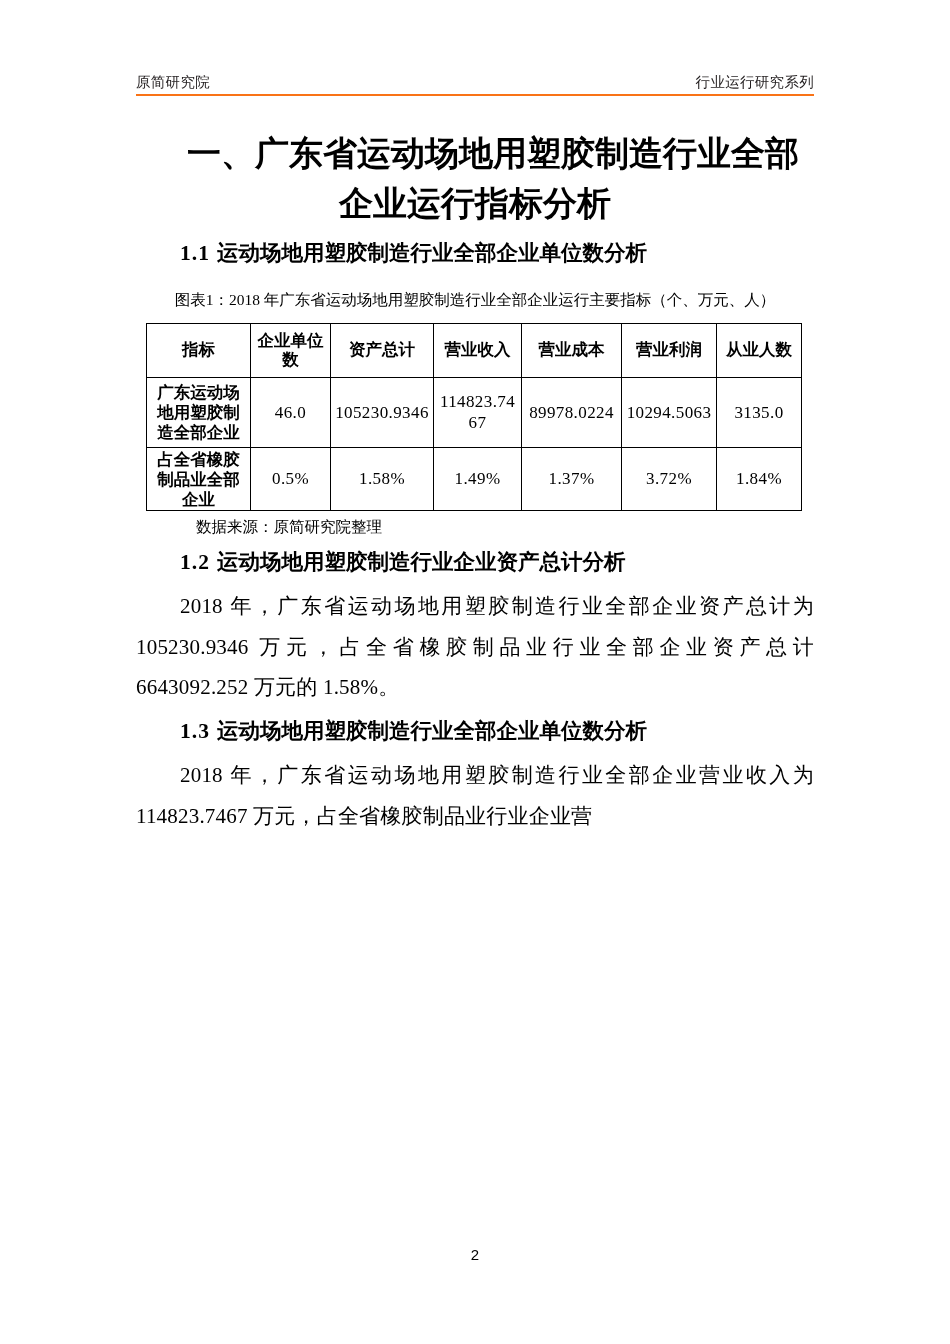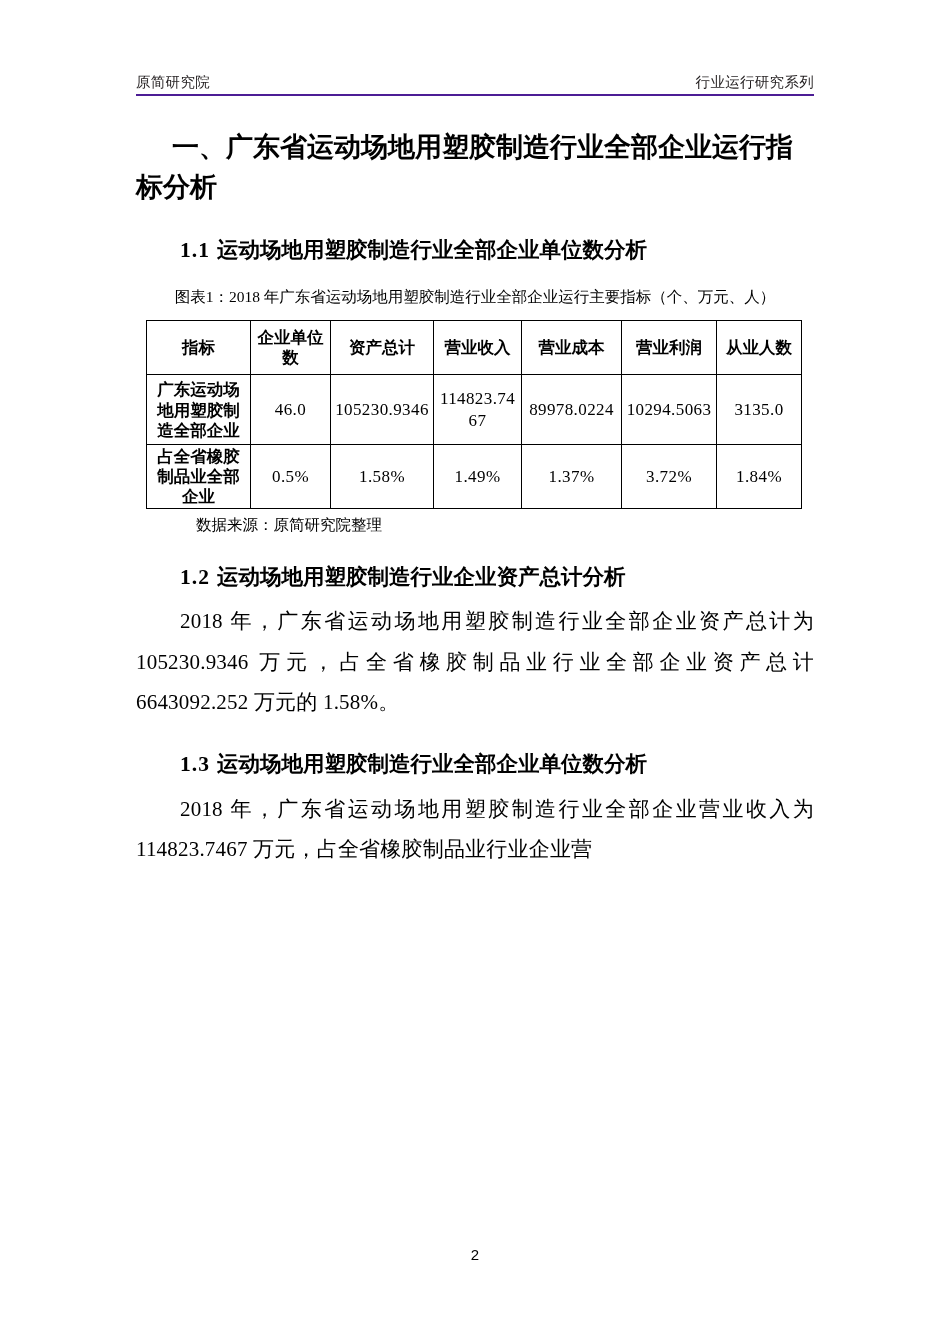--- a/index.html
+++ b/index.html
@@ -24,21 +24,21 @@
     box-sizing: border-box;
   }
 
   
   .doc-header {
     position: absolute;
     top: 62px;
     left: 136px;
     width: 678px;
     height: 34px;
-    border-bottom: 2px solid #4c1d95;
+    border-bottom: 2px solid #f97316;
     display: flex;
     align-items: flex-end;
     justify-content: space-between;
     box-sizing: border-box;
     padding-bottom: 3px;
   }
   .doc-header .hdr-text {
     font-family: "Liberation Sans", "DejaVu Sans", sans-serif;
     font-size: 14.5px;
     line-height: 1.1;
@@ -49,35 +49,36 @@
   
   .content {
     position: absolute;
     top: 128px;
     left: 136px;
     width: 678px;
   }
 
   h1.doc-title {
     font-family: "Liberation Sans", "DejaVu Sans", sans-serif;
-    font-size: 27px;
+    font-size: 34px;
     font-weight: bold;
     line-height: 1.48;
     margin: 0 0 6px 0;
     text-indent: 36px;
     letter-spacing: 0px;
     color: #000;
+    text-align: center;
   }
 
   h2.sec-title {
     font-family: "Liberation Sans", "DejaVu Sans", sans-serif;
     font-size: 21.5px;
     font-weight: bold;
     line-height: 1.5;
-    margin: 26px 0 8px 0;
+    margin: 8px 0 8px 0;
     text-indent: 44px;
     color: #000;
   }
   h2.sec-title .num {
     font-family: "Liberation Serif", "DejaVu Serif", serif;
     font-weight: bold;
     letter-spacing: 1px;
     margin-right: 7px;
   }
 

